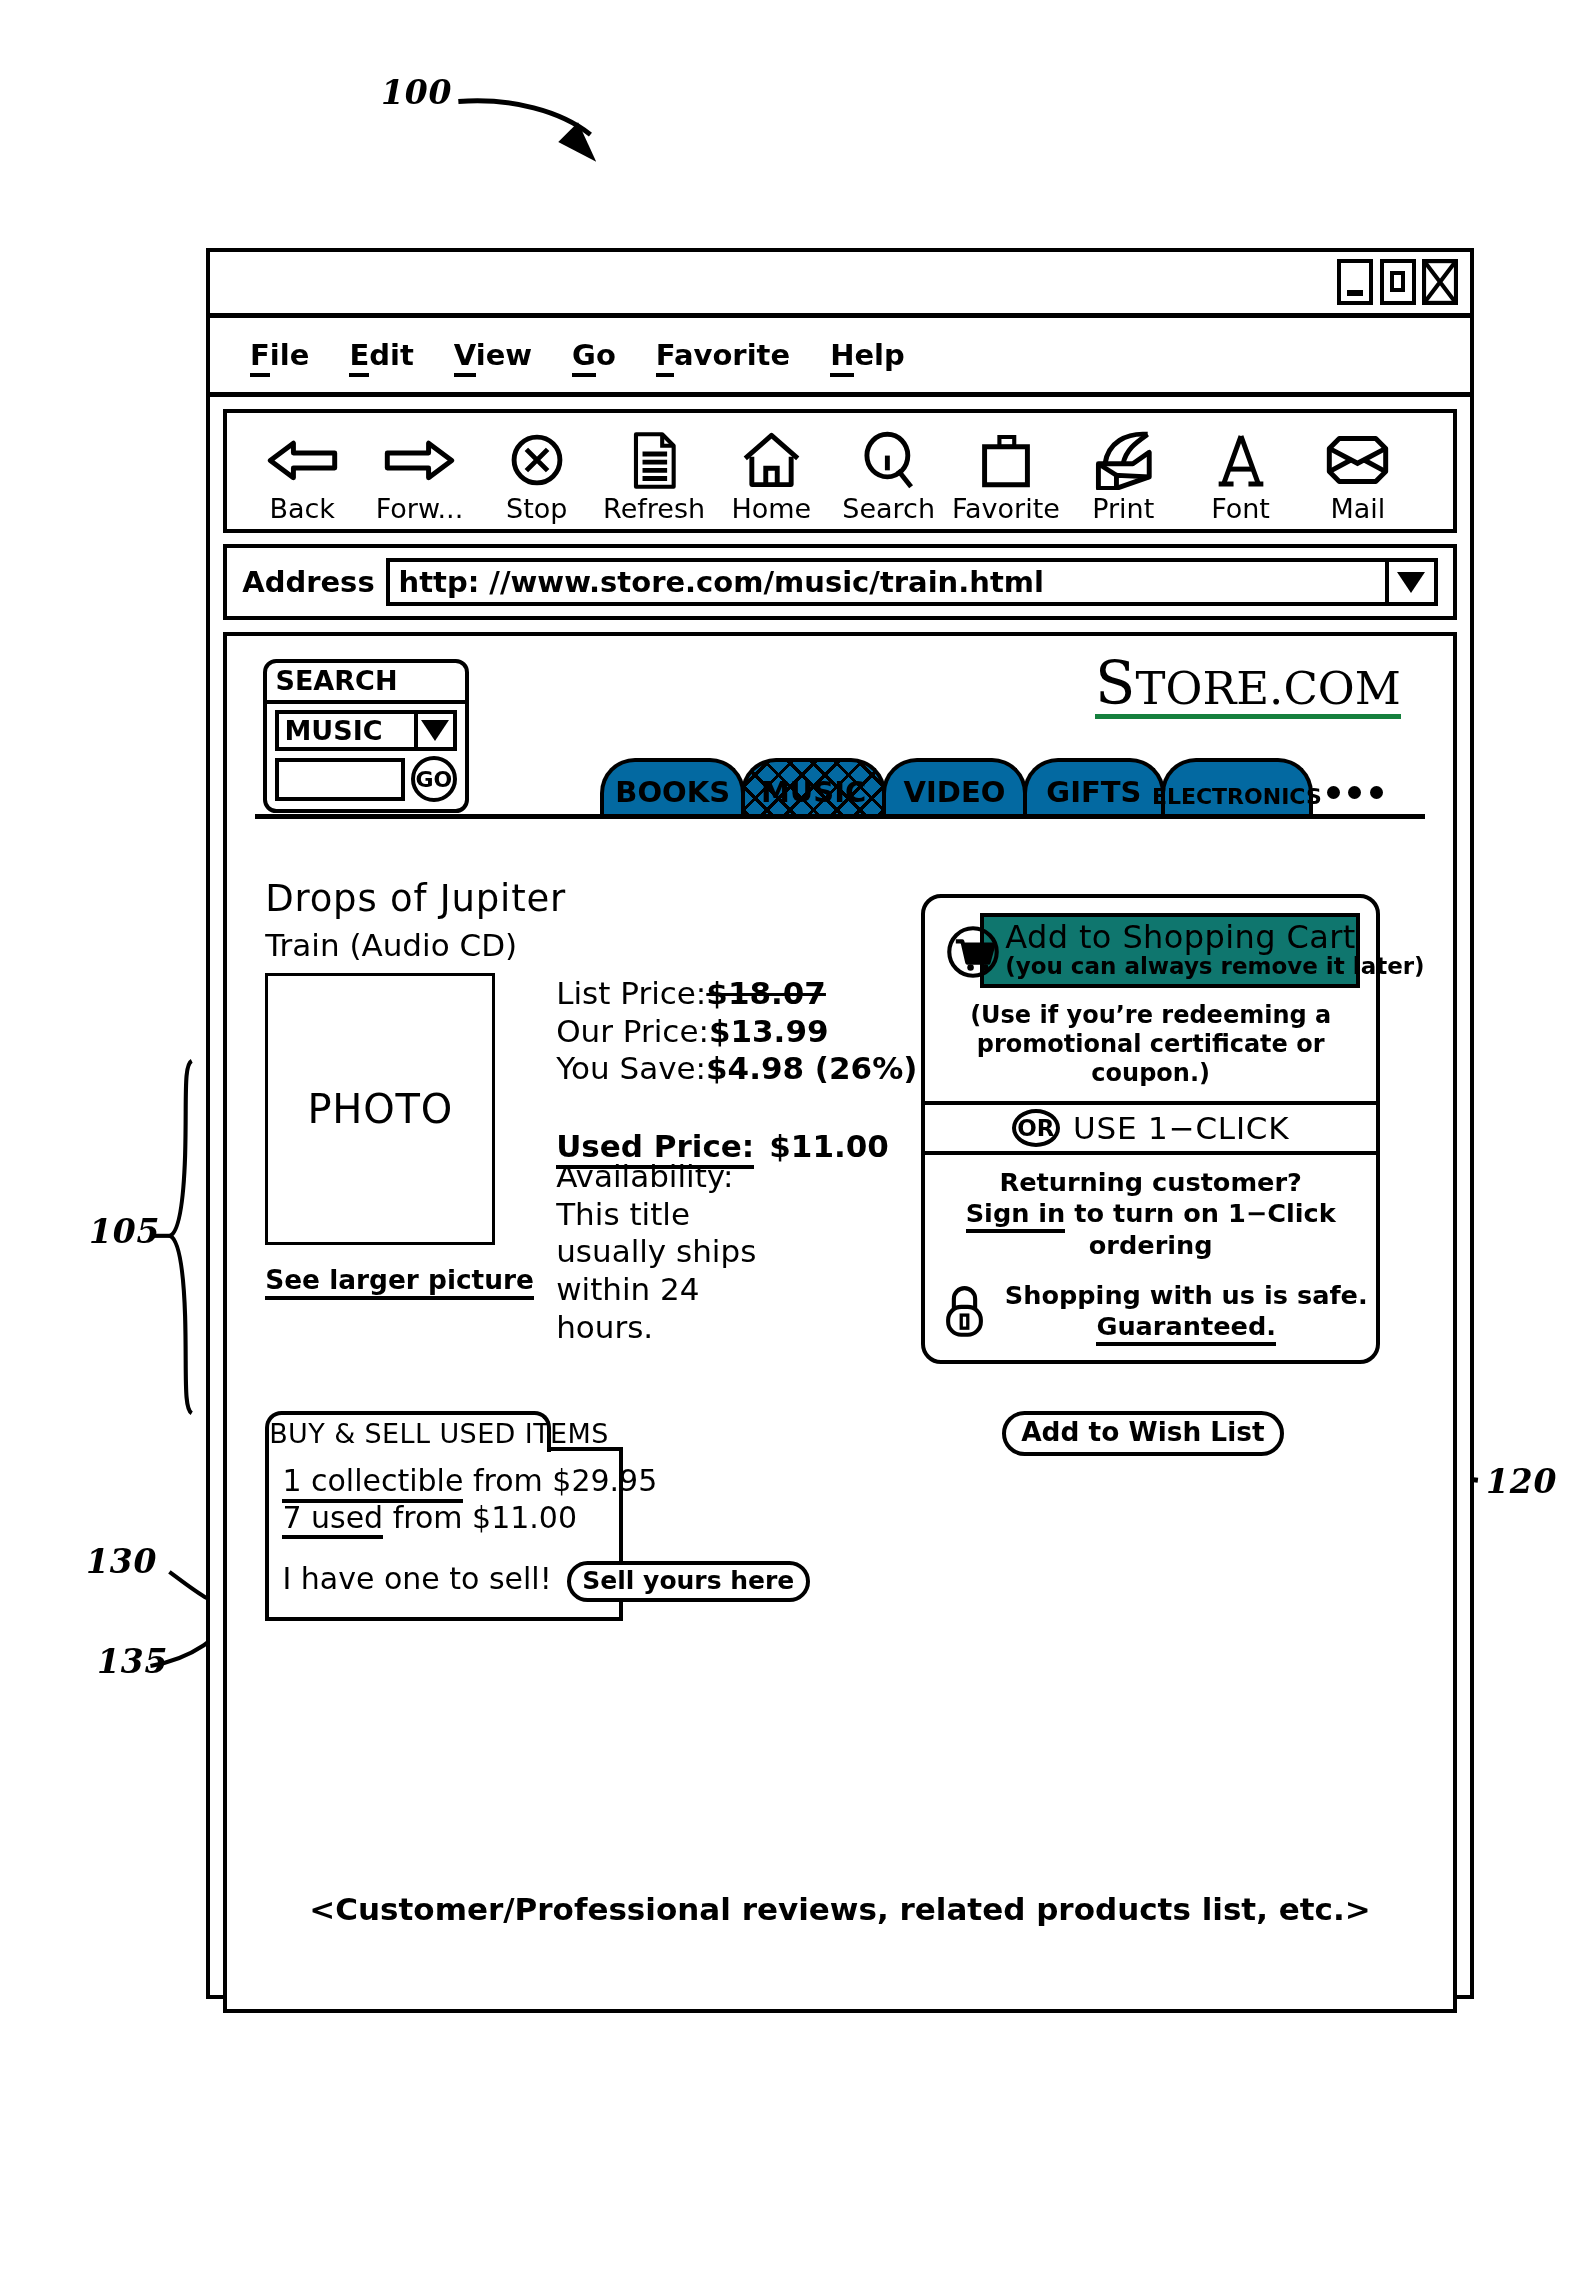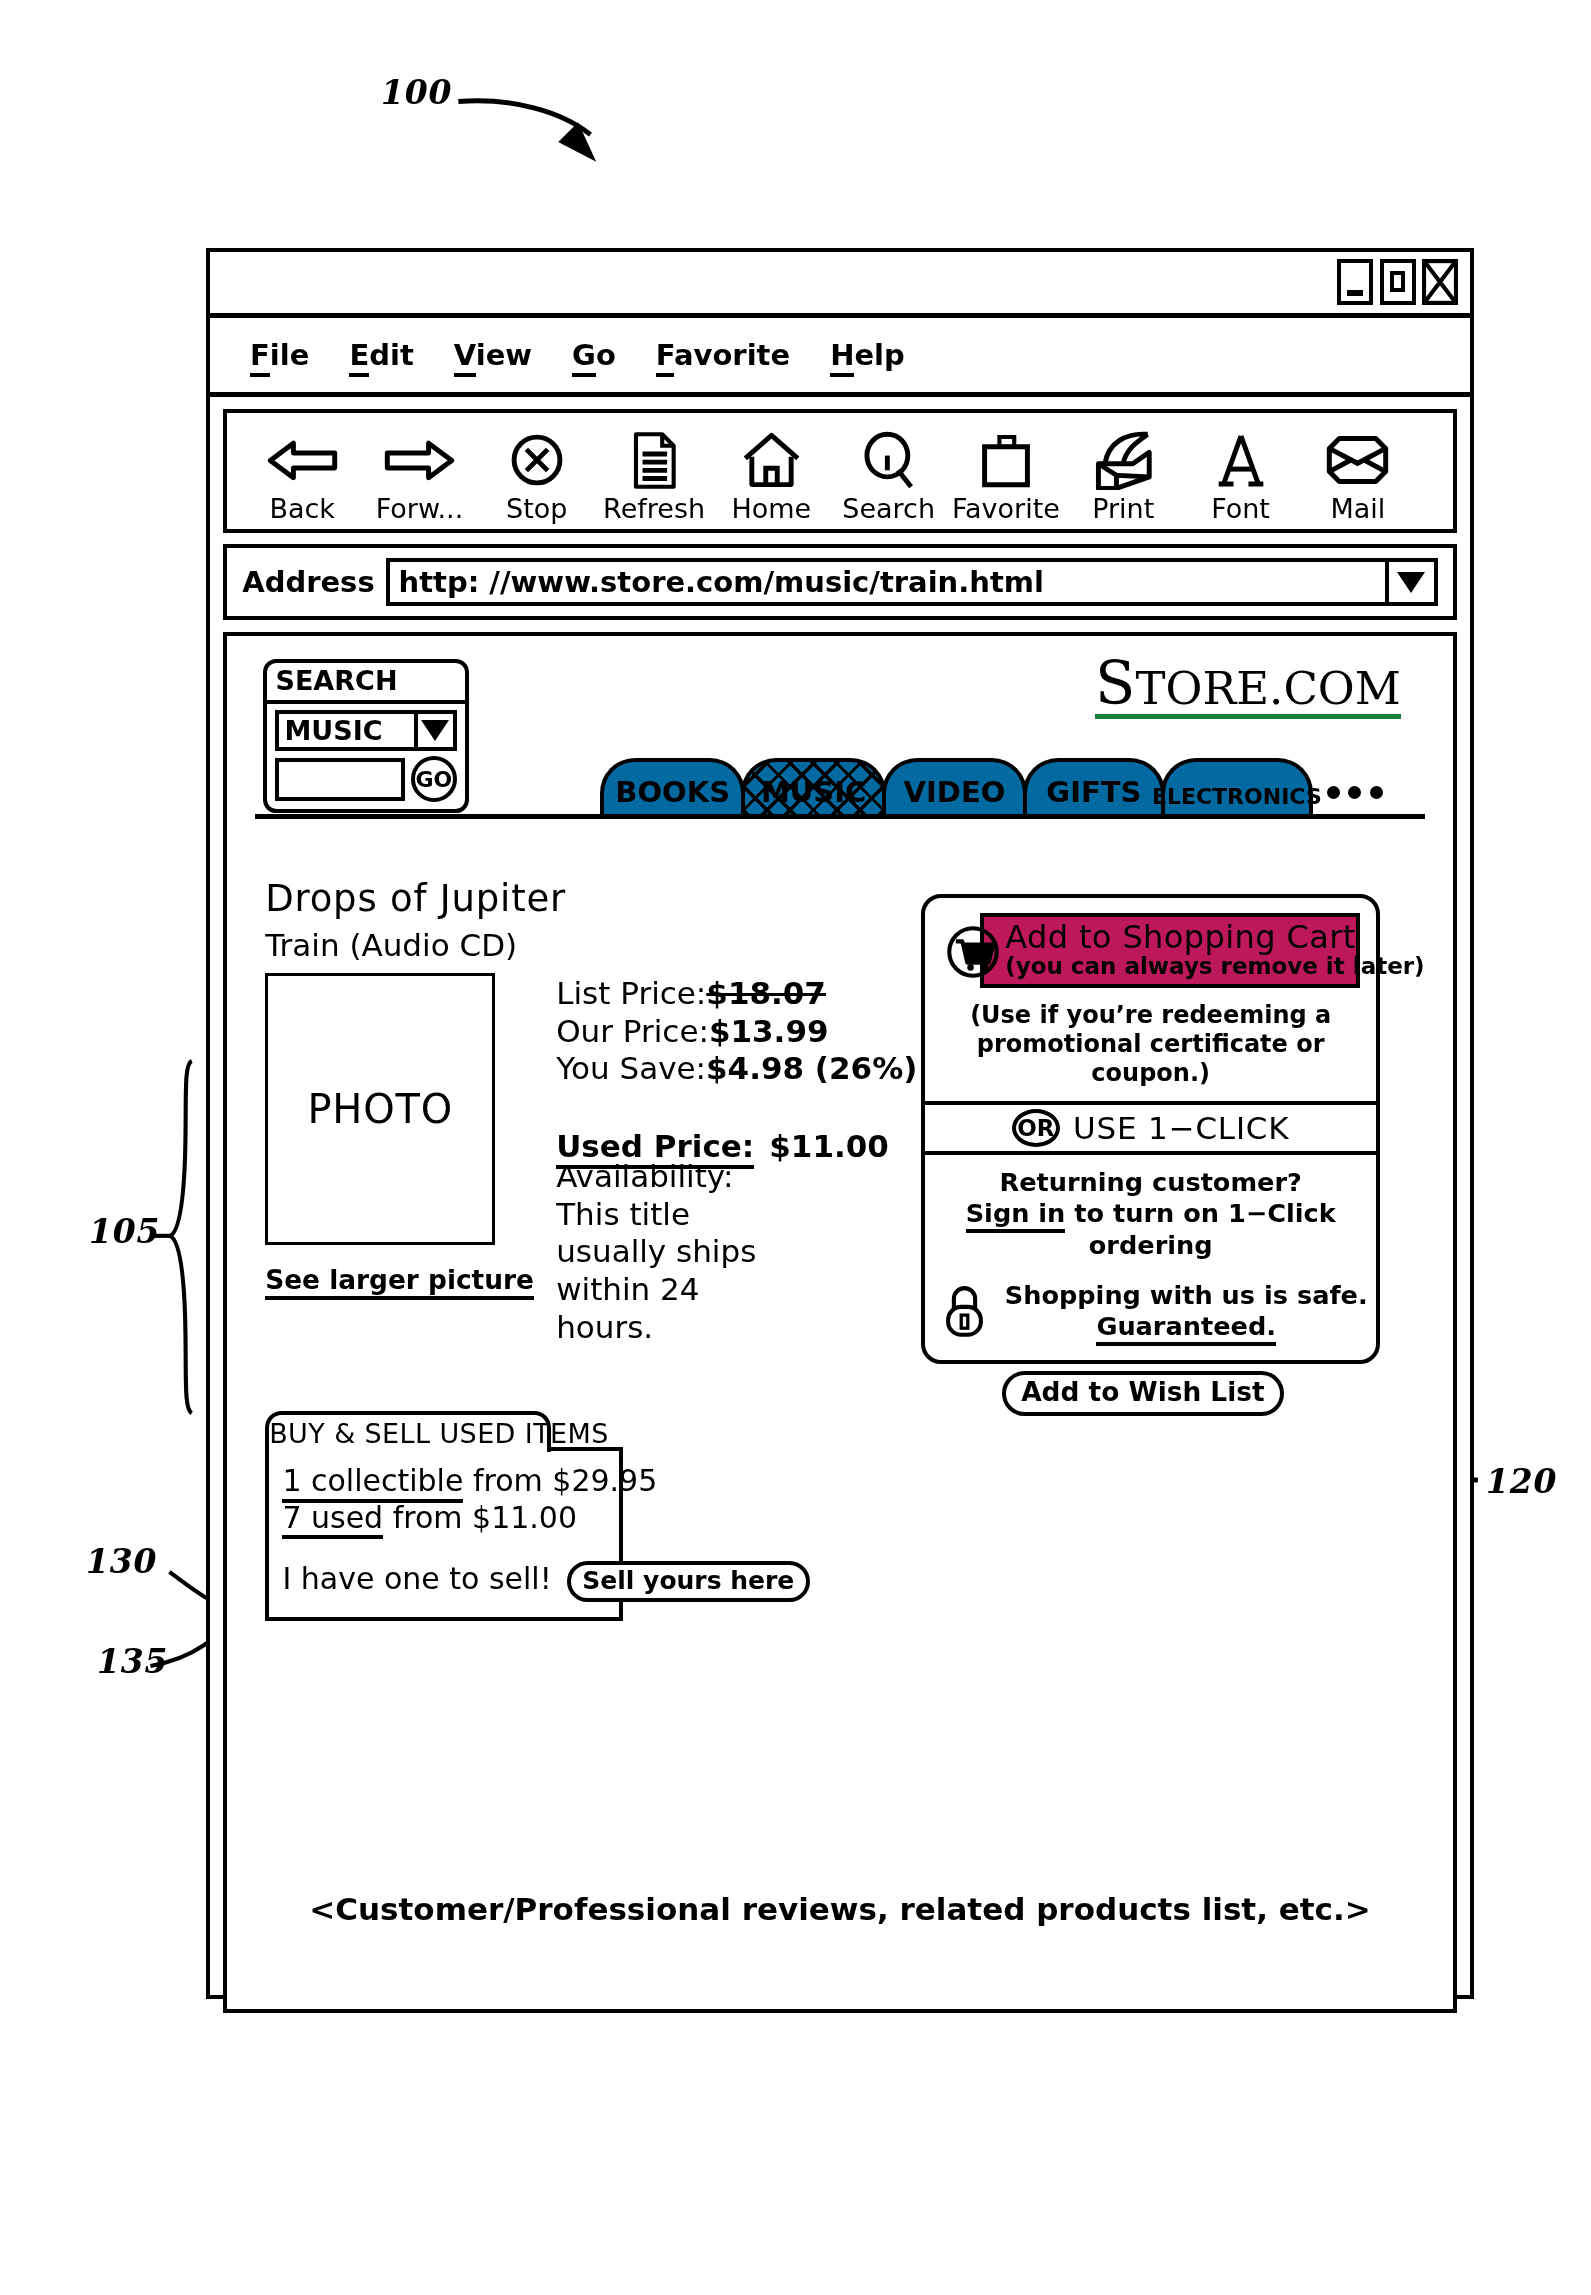--- a/index.html
+++ b/index.html
@@ -407,21 +407,21 @@
     letter-spacing: 0.8px;
     padding: 3.3px 0 5px 0;
     border-bottom: 4.1px solid #000;
   }
   .rtb-body { padding: 15px 16.5px 5px 16.5px; position: relative; }
   .cart-btn {
     border: 4.1px solid #000;
     box-sizing: border-box;
     margin-left: 38px;
     padding: 1.7px 5px 5px 21.5px;
-    background: #be185d;
+    background: #0f766e;
     position: relative;
   }
   .cart-btn-main {
     font-family: "DejaVu Sans", sans-serif;
     font-size: 32px;
     letter-spacing: 0.4px;
     white-space: nowrap;
   }
   .cart-btn-sub {
     font-family: "DejaVu Sans", sans-serif;
@@ -497,21 +497,21 @@
     flex: 1;
   }
   .guaranteed {
     border-bottom: 4.1px solid #000;
     padding-bottom: 0.8px;
   }
 
   
   .wish-btn {
     position: absolute;
-    left: 775px; top: 735px;
+    left: 775px; top: 775px;
     border: 4.1px solid #000;
     border-radius: 25px;
     box-sizing: border-box;
     padding: 1.7px 15px 4.1px 15px;
     font-family: "DejaVu Sans", sans-serif;
     font-size: 26.4px;
     font-weight: 700;
     white-space: nowrap;
     background: #fff;
   }

